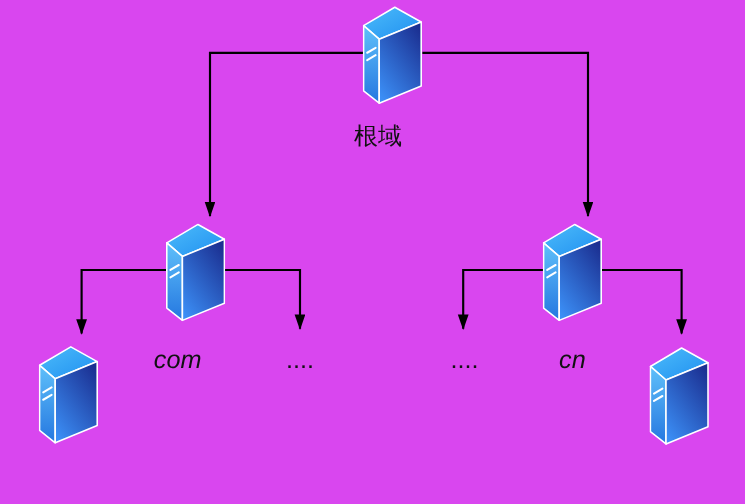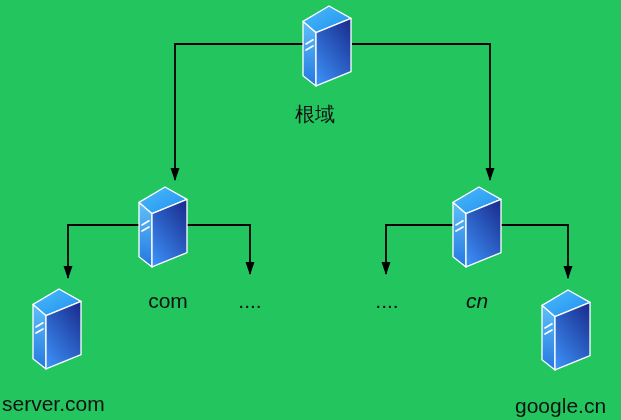--- a/index.html
+++ b/index.html
@@ -5,21 +5,21 @@
   html, body {
     margin: 0;
     padding: 0;
     background: #ffffff;
     font-family: "Liberation Sans", "DejaVu Sans", sans-serif;
   }
   .stage {
     position: relative;
     width: 621px;
     height: 420px;
-    background: #22c55e;
+    background: #d946ef;
     overflow: hidden;
   }
   .connectors {
     position: absolute;
     left: 0;
     top: 0;
     width: 621px;
     height: 420px;
   }
   .server {
@@ -36,21 +36,21 @@
     position: absolute;
     color: #111111;
     font-size: 21px;
     line-height: 1.1;
     white-space: nowrap;
   }
   .lbl.centered {
     transform: translateX(-50%);
   }
   .lbl-root { left: 315px; top: 103px; font-size: 20px; }
-  .lbl-com  { left: 168px; top: 289px; }
+  .lbl-com  { left: 148px; top: 289px; font-style: italic; }
   .lbl-dots-com { left: 250px; top: 289px; }
   .lbl-dots-cn  { left: 387px; top: 289px; }
   .lbl-cn   { left: 477px; top: 289px; font-style: italic; }
   .lbl-server-com { left: 2px;   top: 392px; }
   .lbl-google-cn  { left: 515px; top: 394px; }
 
   .pos-root       { left: 302px; top: 5px; }
   .pos-com        { left: 138px; top: 186px; }
   .pos-cn         { left: 452px; top: 186px; }
   .pos-server-com { left: 32px;  top: 288px; }
@@ -129,16 +129,14 @@
     <svg viewBox="0 0 50 80" preserveAspectRatio="none">
         <use href="#serverShape"></use>
       </svg>
   </div>
 
   <div class="lbl centered lbl-root">根域</div>
   <div class="lbl centered lbl-com">com</div>
   <div class="lbl centered lbl-dots-com">....</div>
   <div class="lbl centered lbl-dots-cn">....</div>
   <div class="lbl centered lbl-cn">cn</div>
-  <div class="lbl lbl-server-com">server.com</div>
-  <div class="lbl lbl-google-cn">google.cn</div>
 
 </div>
 
 </body></html>

